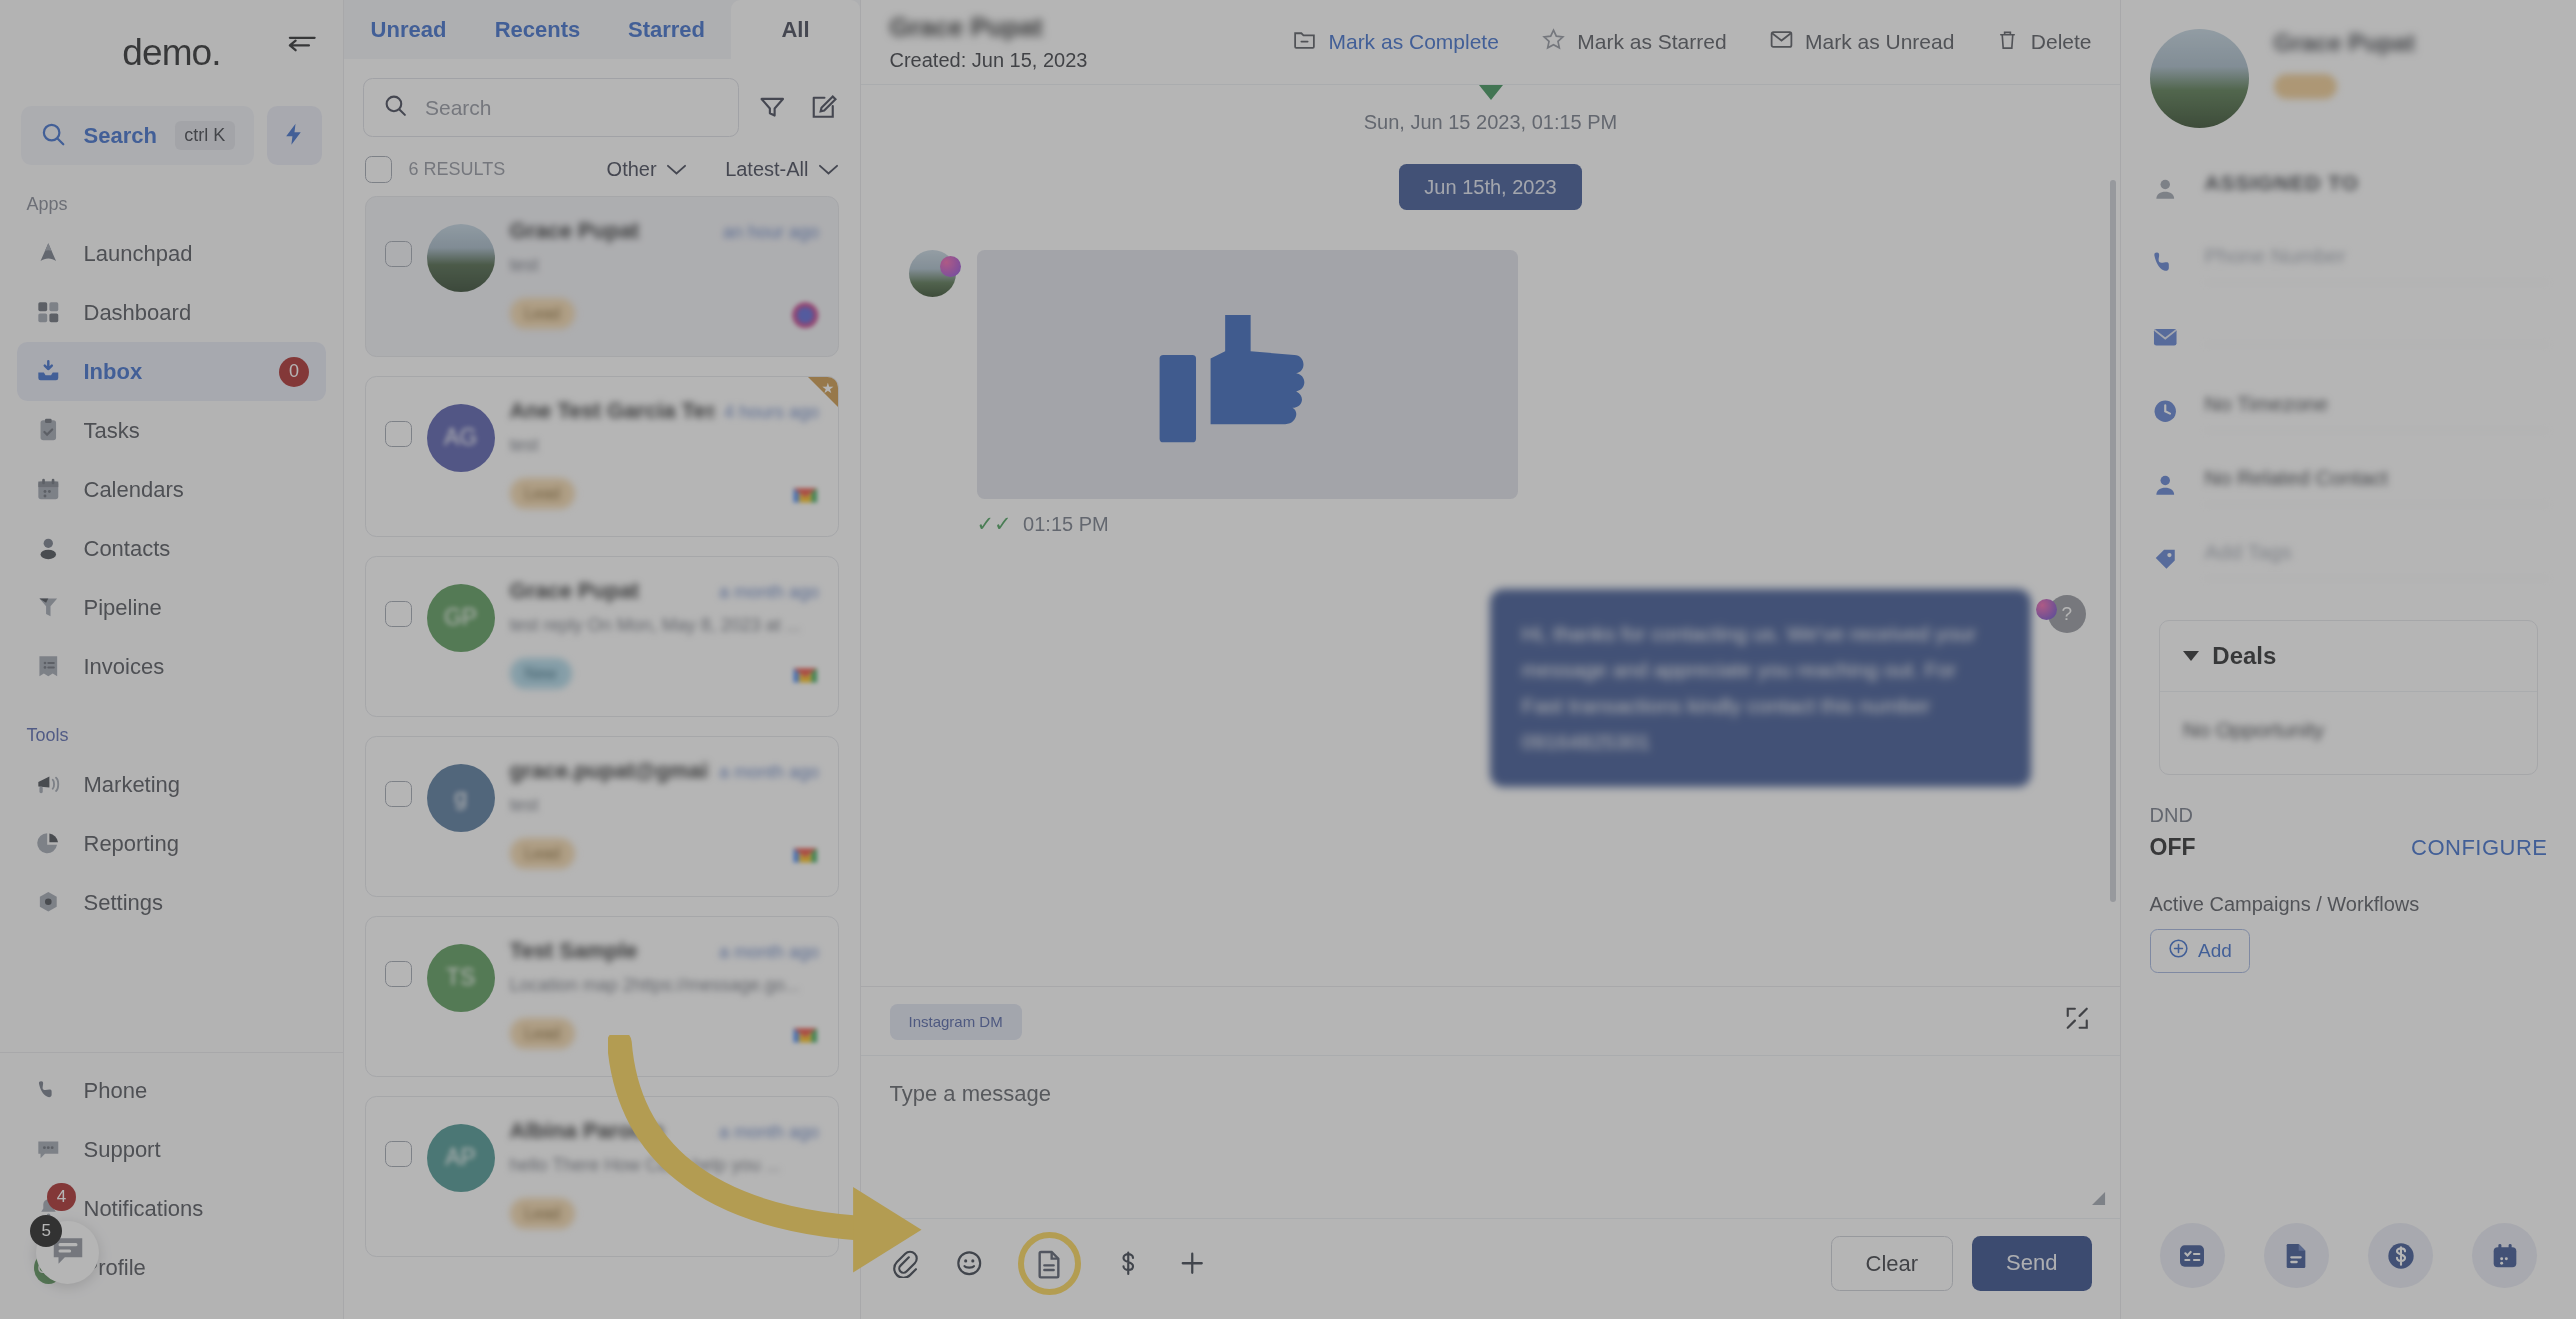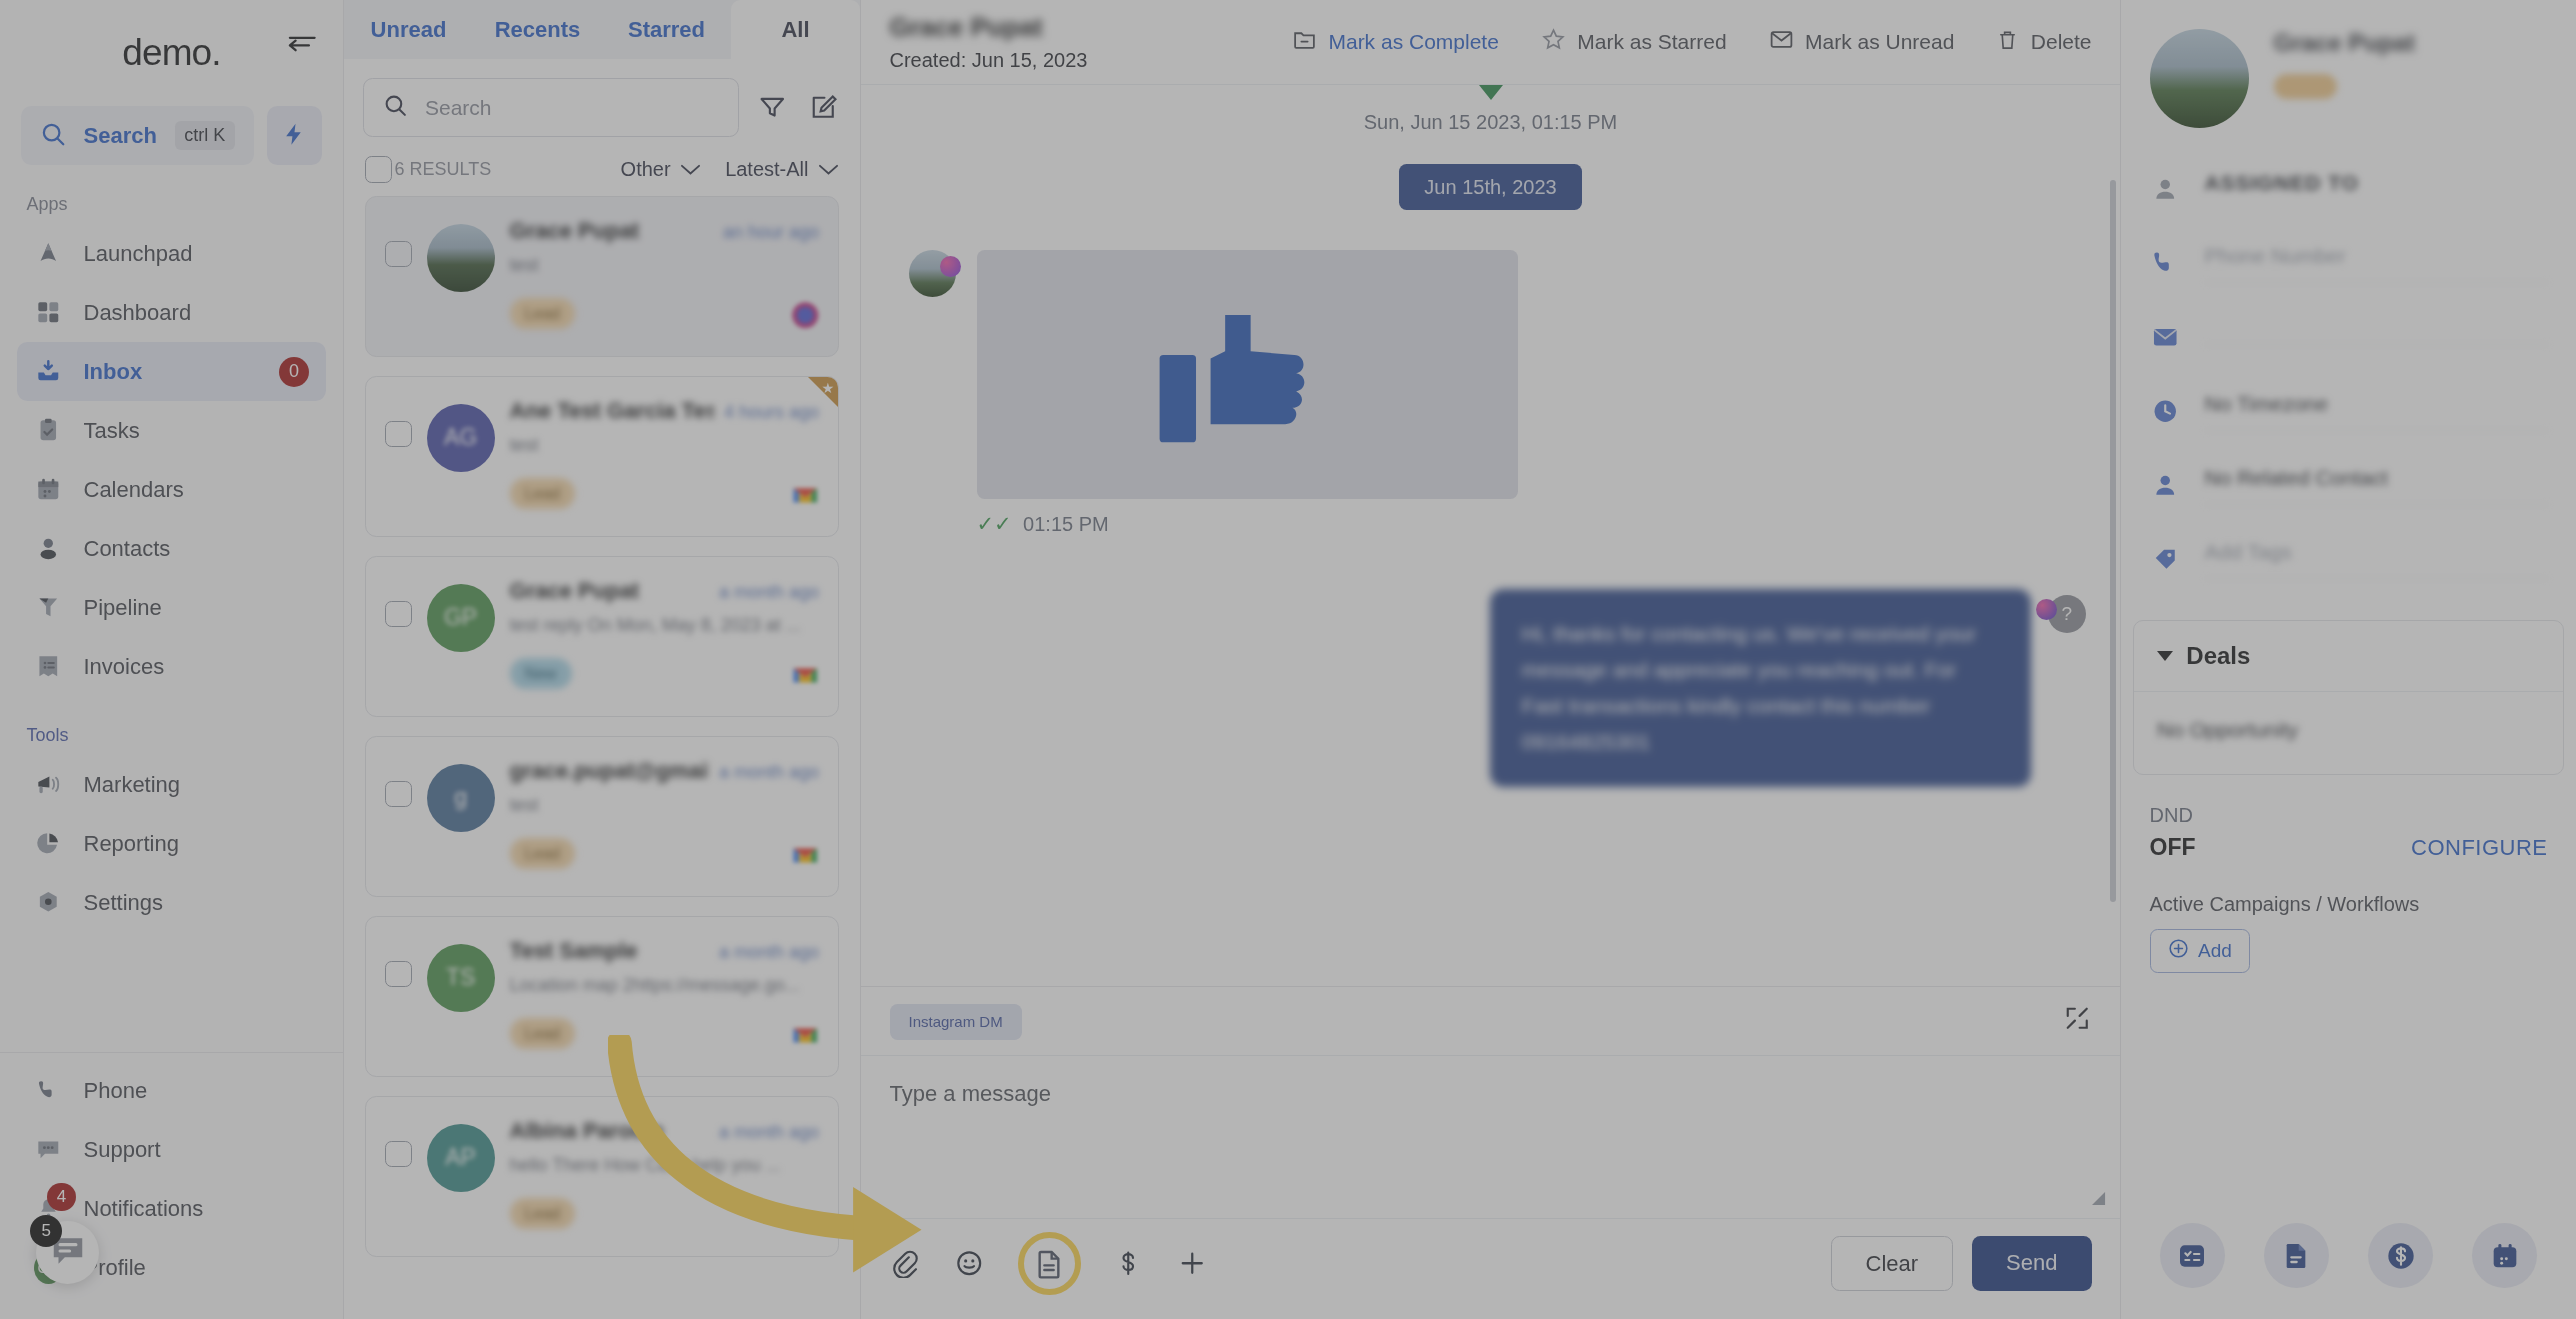--- a/index.html
+++ b/index.html
@@ -78,21 +78,21 @@
   .tabs { display: flex; height: 59px; background: #f3f4f7; }
   .tab { flex: 1; display: flex; align-items: center; justify-content: center;
          color: #2f63c8; font-size: 22px; font-weight: 700; }
   .tab.active { background: #ffffff; border-radius: 9.5px 9.5px 0 0; color: #34384a; }
   .convsearch { padding: 19px 19px 0; display: flex; align-items: center; gap: 15px; }
   .convsearch .box {
     flex: 1; height: 59px; border: 0.9px solid #dadce3; border-radius: 9.5px;
     display: flex; align-items: center; gap: 17px; padding: 0 19px; color: #8b8f9a; font-size: 21px;
   }
   .icobtn { width: 36px; height: 36px; display: flex; align-items: center; justify-content: center; }
-  .convmeta { display: flex; align-items: center; padding: 19px 21px 13.3px; gap: 3px; }
+  .convmeta { display: flex; align-items: center; padding: 19px 21px 13.3px; gap: 17px; }
   .cbox { width: 26.6px; height: 26.6px; border: 1.5px solid #9aa0ac; border-radius: 6.6px; }
   .results { color: #8b8f9a; font-size: 18px; flex: 1; }
   .selwrap { display: flex; align-items: center; gap: 9.5px; color: #34384a; font-size: 20px; margin-right: 21px; }
   .selwrap:last-child { margin-right: 0; }
 
   .convlist { flex: 1; overflow: hidden; padding: 0 21px; }
   .convcard {
     border: 0.9px solid #e3e5ea; border-radius: 11.4px; height: 161px; margin-bottom: 19px;
     display: flex; align-items: flex-start; padding: 21px 19px; gap: 15px; position: relative;
     background: #fff; overflow: hidden;
@@ -182,21 +182,21 @@
   .rpav { width: 99px; height: 99px; border-radius: 50%; flex: 0 0 99px;
           background: linear-gradient(180deg,#bfd2df 0%,#a2b7c6 38%,#4a7043 62%,#26401f 100%); }
   .rpname { font-size: 24px; font-weight: 700; color: #2c2f36; filter: blur(4.2px); }
   .rppill { margin-top: 17px; width: 63px; height: 25px; border-radius: 13.3px; background: #f0c98b; filter: blur(3.8px); }
   .fieldrow { display: flex; align-items: center; gap: 23px; padding: 0 28.5px; height: 74px; }
   .fico { width: 32px; height: 32px; flex: 0 0 32px; display: flex; align-items: center; justify-content: center; }
   .ftxt { font-size: 21px; color: #2c2f36; filter: blur(3.8px); flex: 1;
           border-bottom: 0.9px solid #eceef2; padding-bottom: 13.3px; }
   .ftxt.ph { color: #9aa0ac; }
   .ftxt.strong { font-weight: 700; letter-spacing: 0.9px; border-bottom: none; }
-  .dealsbox { margin: 23px 12px 0; border: 0.9px solid #e3e5ea; border-radius: 10px; }
+  .dealsbox { margin: 23px 38px 0; border: 0.9px solid #e3e5ea; border-radius: 10px; }
   .dealshead { display: flex; align-items: center; gap: 13.3px; padding: 21px 23px; font-size: 24px;
                font-weight: 700; color: #1b1c1e; border-bottom: 0.9px solid #eceef2; }
   .caret { width: 0; height: 0; border-left: 8.5px solid transparent; border-right: 8.5px solid transparent; border-top: 10.4px solid #1b1c1e; }
   .dealsbody { padding: 26.6px 23px 32px; font-size: 21px; color: #2c2f36; filter: blur(3.8px); }
   .dndblk { padding: 28.5px 28.5px 0; }
   .dndlbl { font-size: 20px; color: #6b7280; }
   .dndrow { display: flex; align-items: center; margin-top: 7.6px; }
   .dndval { font-size: 23px; font-weight: 700; color: #1b1c1e; }
   .cfg { margin-left: auto; color: #2f63c8; font-size: 22px; letter-spacing: 0.5px; }
   .acw { padding: 32px 28.5px 0; }

